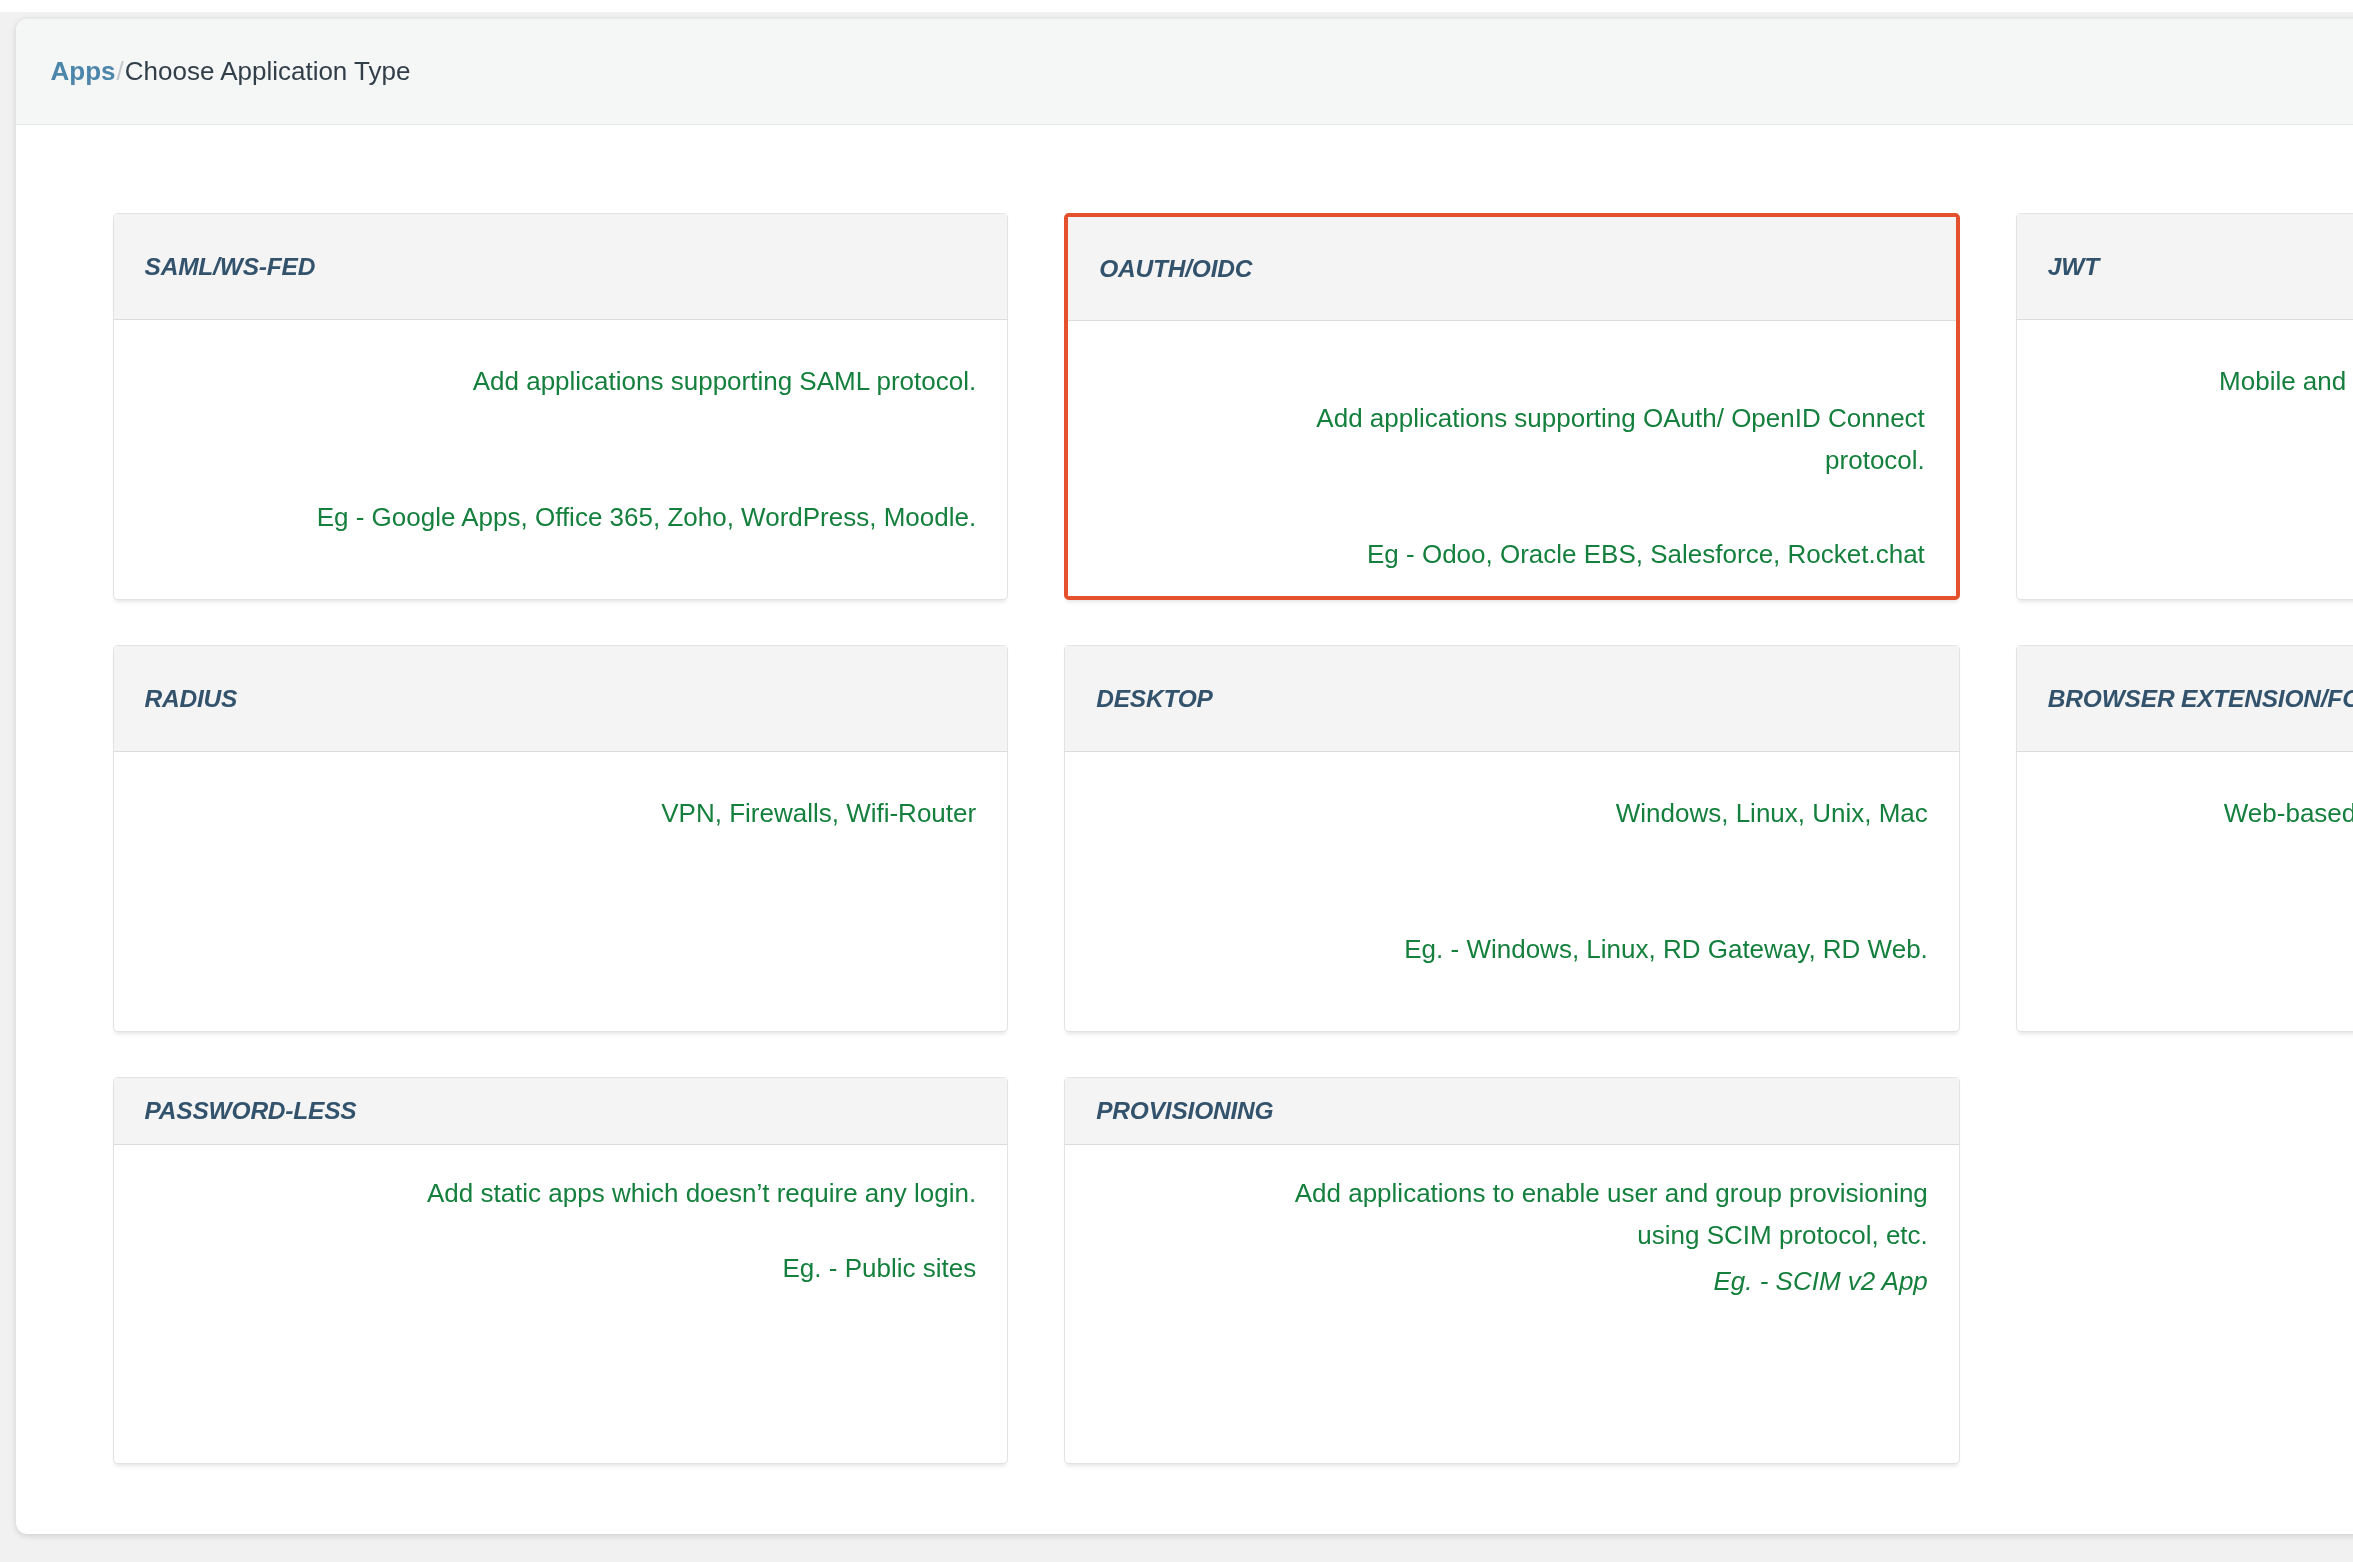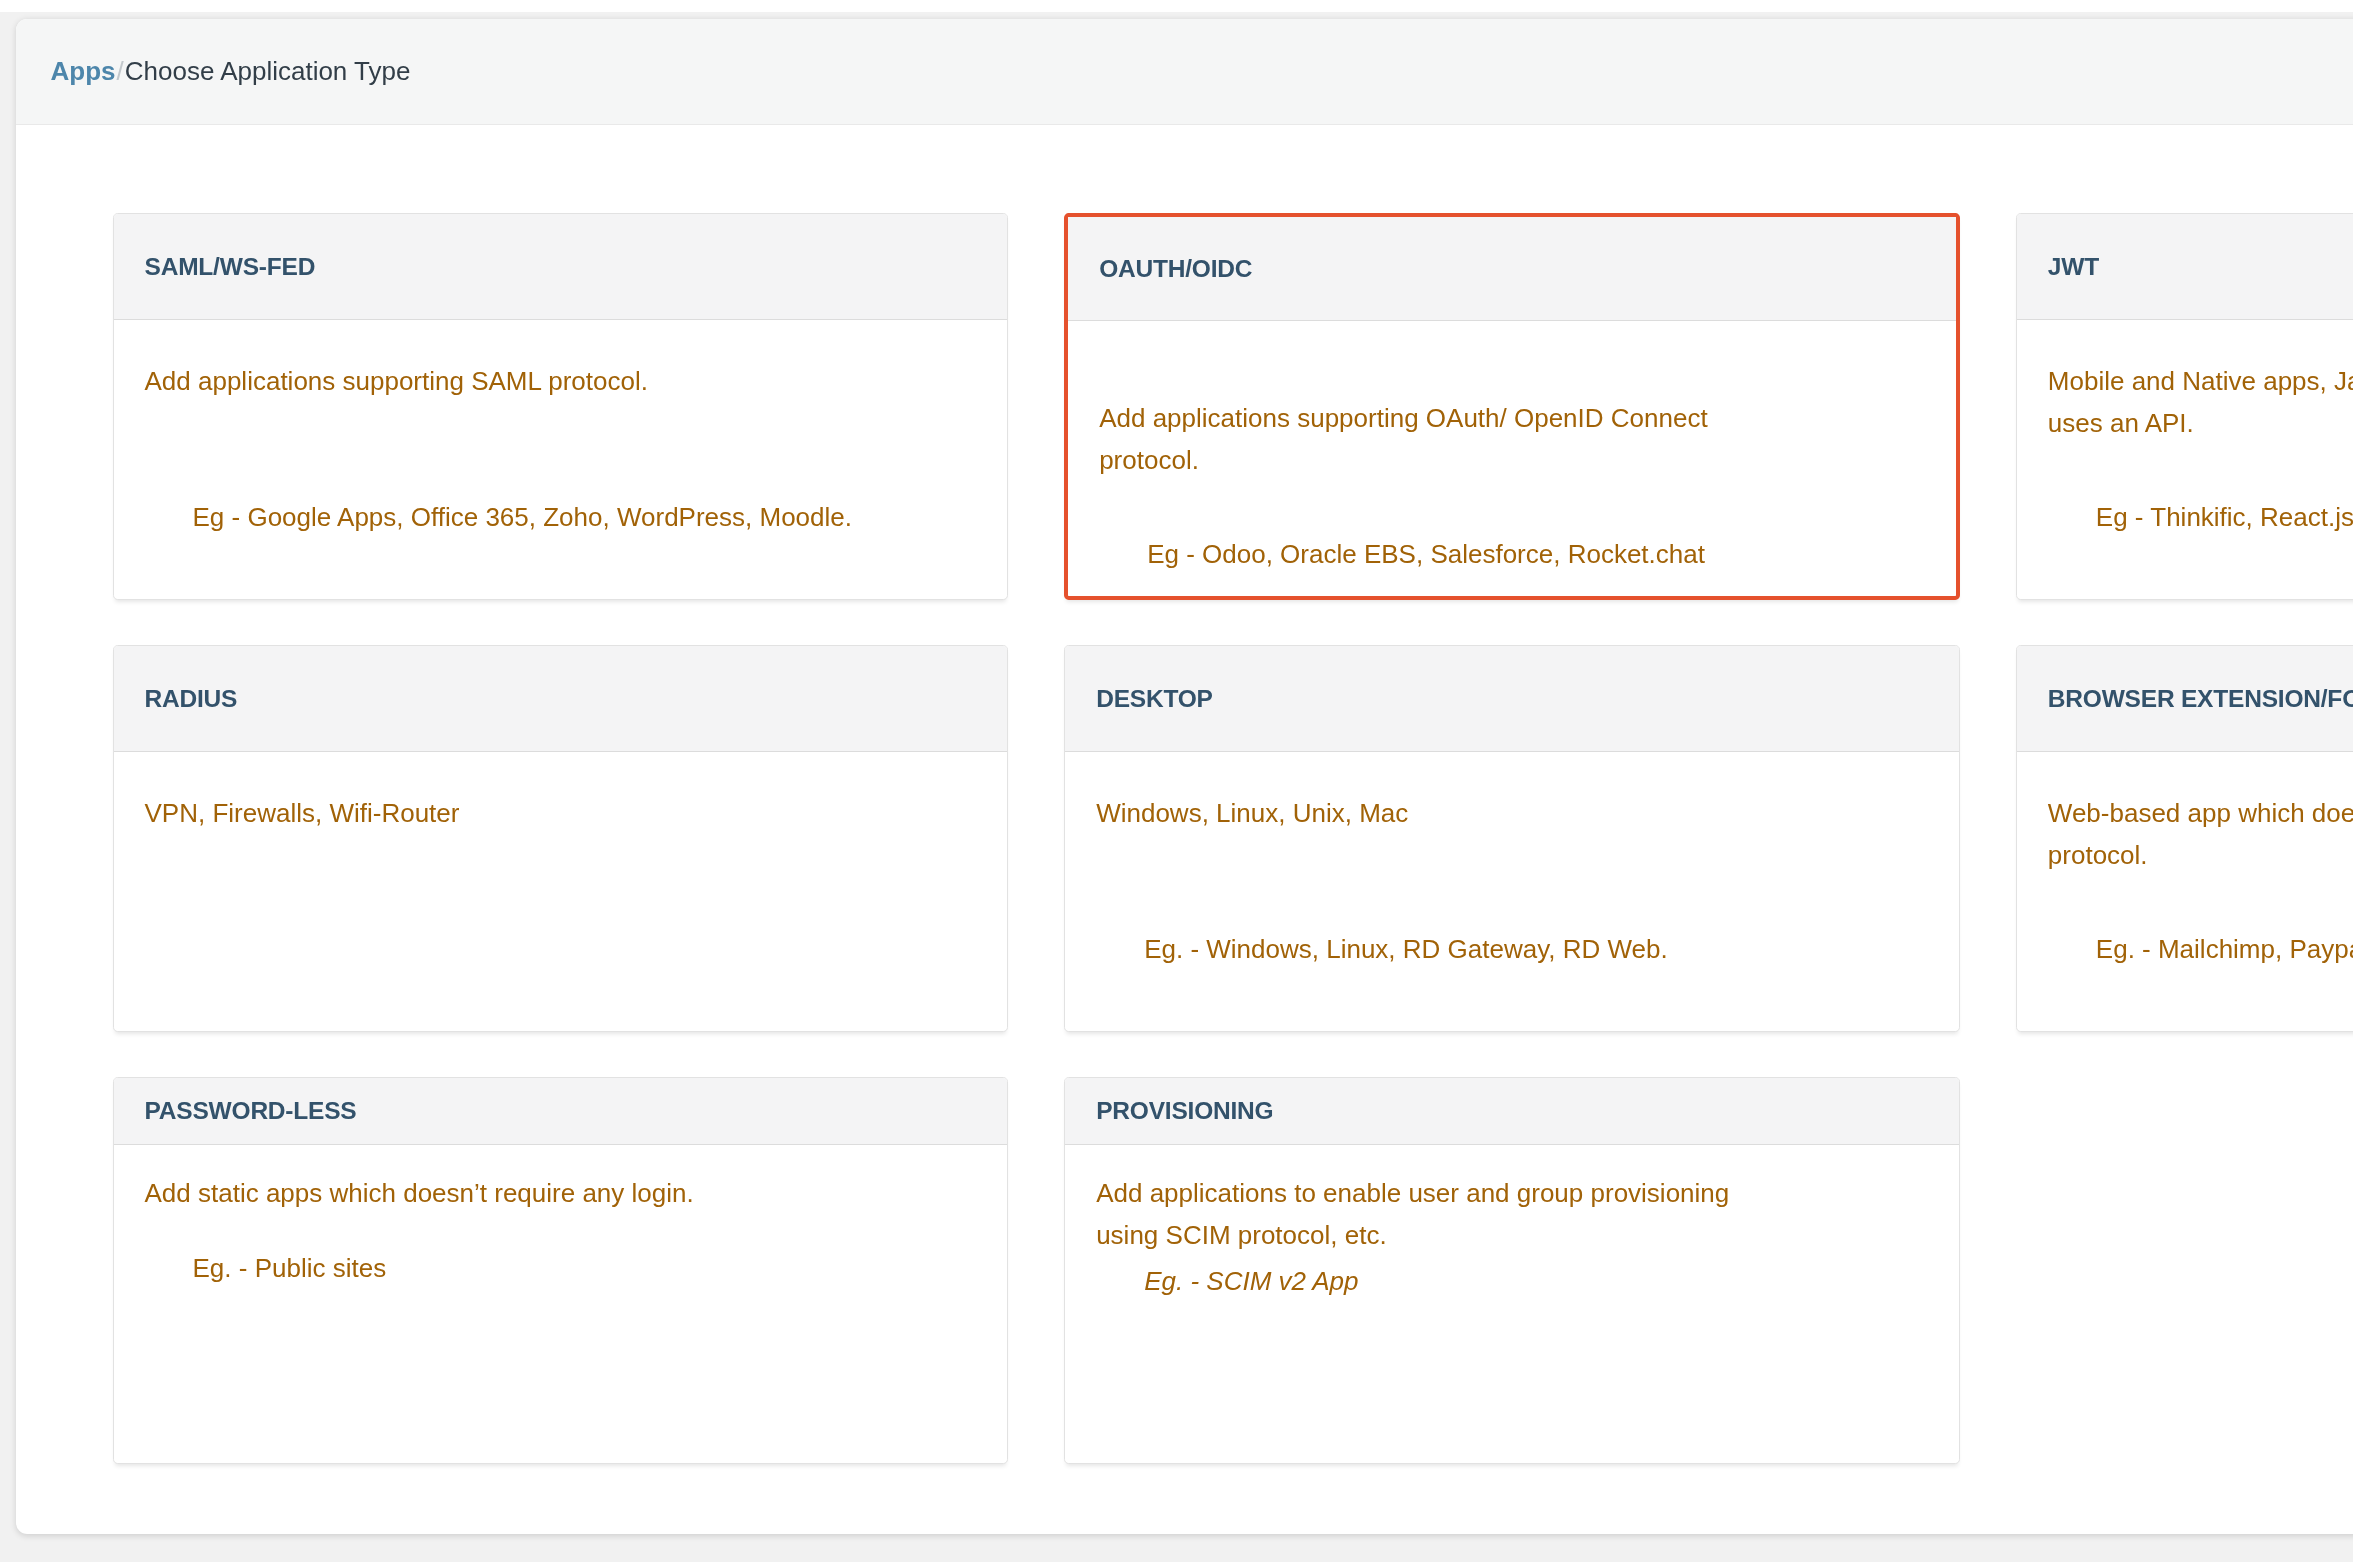--- a/index.html
+++ b/index.html
@@ -55,38 +55,40 @@
   }
   .app-card.highlighted { border: 4.2px solid #e5512d; gap: 36px; }
   .card-header {
     height: 106px;
     flex: 0 0 auto;
     background: #f4f4f5;
     border-bottom: 1.4px solid #dcdcdc;
     display: flex;
     align-items: center;
     padding: 0 31px;
+    font-style: italic;
   }
   .app-card.highlighted .card-header { height: 104px; }
   .card-title {
     font-size: 24.5px;
     font-weight: 700;
     letter-spacing: -0.2px;
     color: #33526b;
     white-space: nowrap;
   }
   .card-body {
     flex: 1 1 auto;
     padding: 40px 31px 0 31px;
   }
   .card-desc, .card-example {
     font-size: 26px;
     line-height: 1.62;
-    color: #a16207;
+    color: #15803d;
     white-space: pre-line;
+    text-align: right;
   }
   .card-desc { height: 89px; }
   .card-example { margin-top: 47px; margin-left: 48px; }
   .card-example.italic { font-style: italic; }
   
   .grid > .app-card:nth-child(7) .card-header,
   .grid > .app-card:nth-child(8) .card-header { height: 67px; }
   .grid > .app-card:nth-child(7) .card-body,
   .grid > .app-card:nth-child(8) .card-body { padding-top: 27px; }
   .grid > .app-card:nth-child(7) .card-desc,

